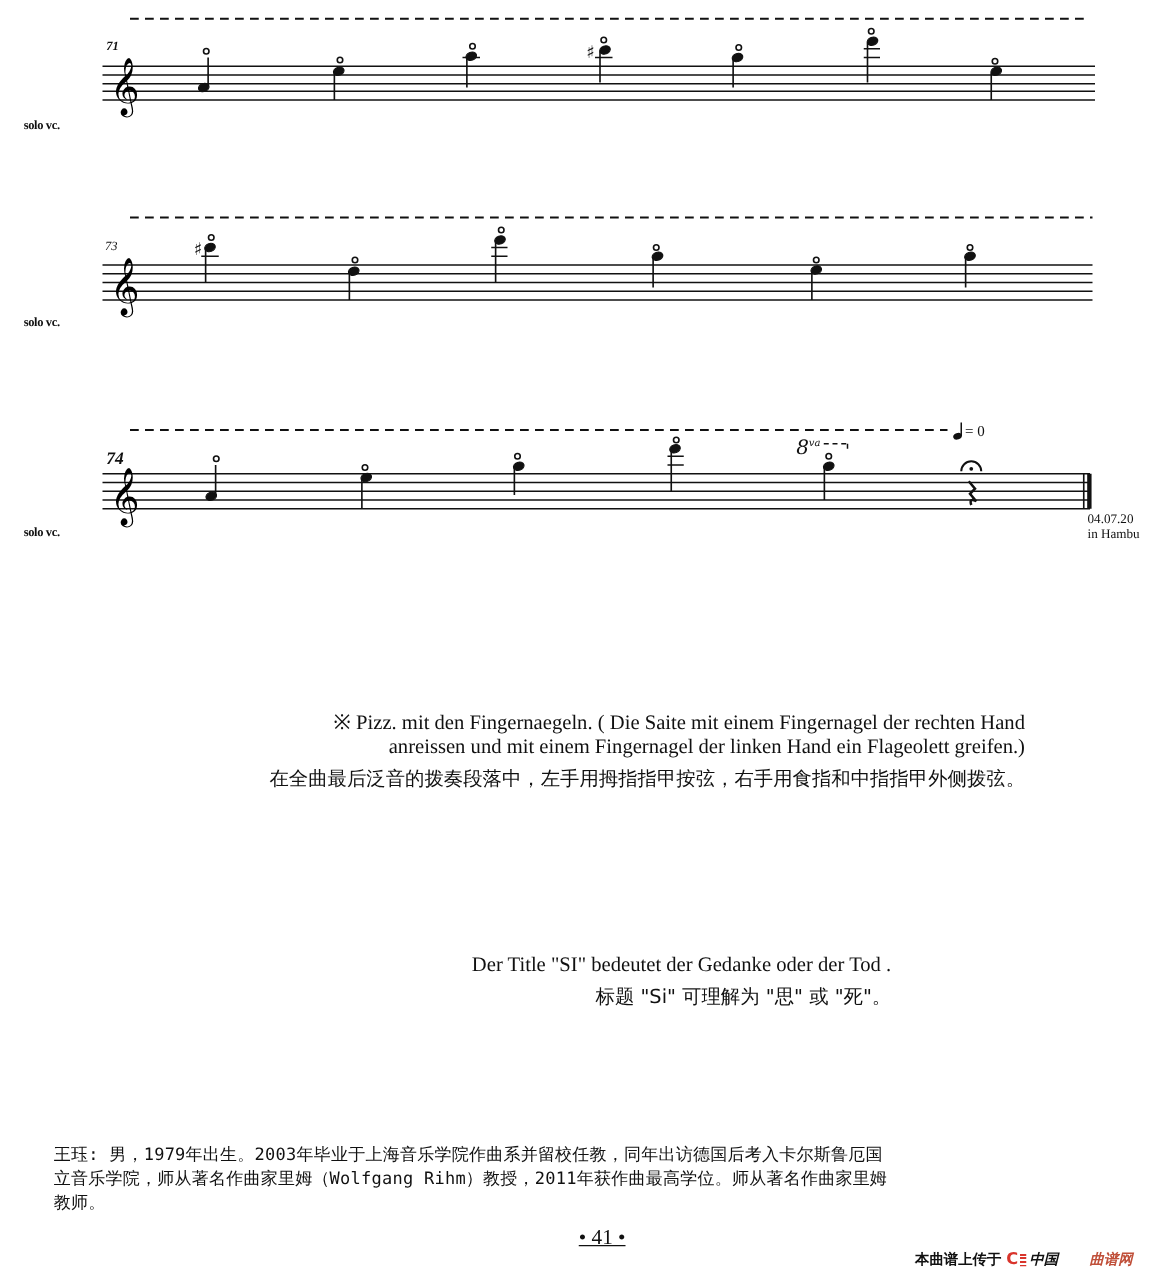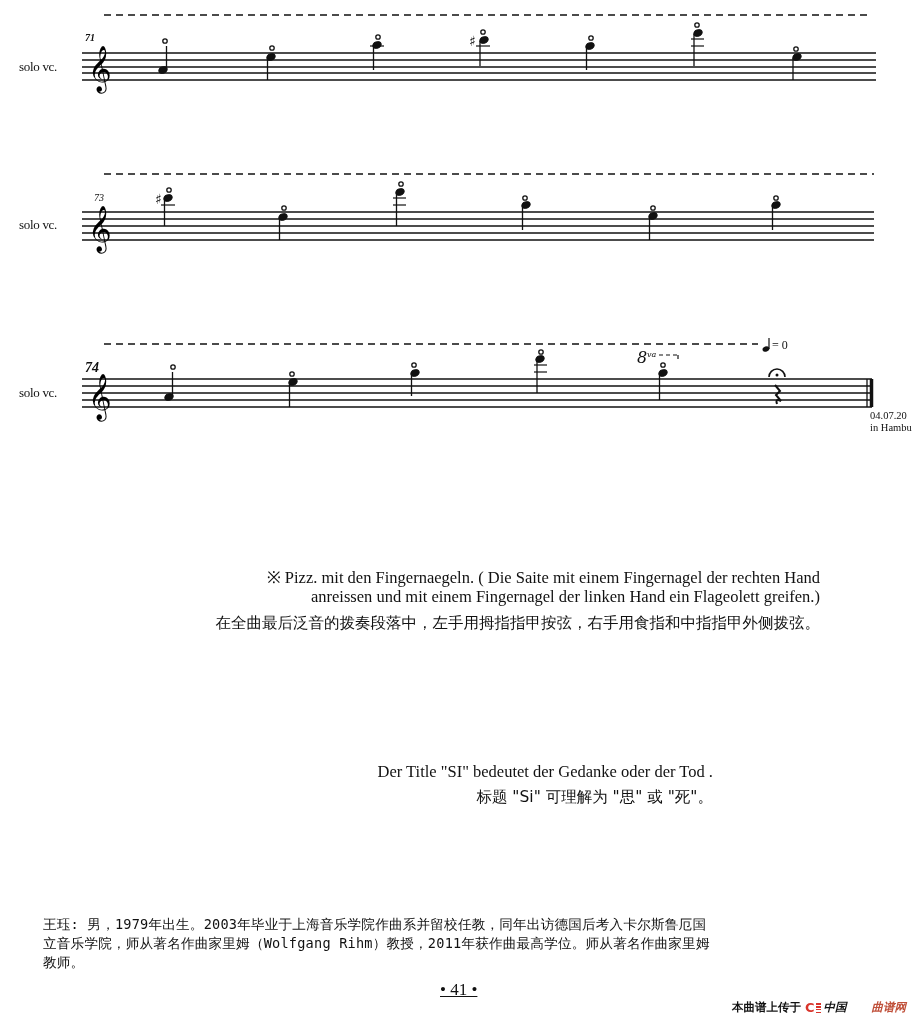--- a/index.html
+++ b/index.html
@@ -1,23 +1,23 @@
 <!DOCTYPE html>
 <html><head>
 <meta charset="utf-8">
 <style>
   html, body { margin:0; padding:0; background:#ffffff; }
   body { width:924px; height:1024px; position:relative; overflow:hidden; font-family:"Liberation Serif", "DejaVu Serif", serif; color:#111; }
   .system { position:absolute; left:0; width:924px; }
   .svgscore { position:absolute; left:0; top:0; }
-  .inst { position:absolute; font-family:"Liberation Serif", serif; font-size:13px; font-weight:normal; letter-spacing:-0.3px; }
+  .inst { position:absolute; font-family:"Liberation Serif", serif; font-size:10px; font-weight:bold; letter-spacing:-0.3px;margin-top:36px; }
   .note-block { position:absolute; font-size:16.5px; line-height:19px;text-align:right; }
   .zh { font-family:"DejaVu Sans", sans-serif; font-size:15.5px;margin-left:32px; }
   .bio { position:absolute; left:43px; top:915px; width:830px; font-family:"DejaVu Sans Mono", monospace; font-size:13.6px; line-height:19px; letter-spacing:0.2px; }
-  .pagenum { position:absolute; left:440px; top:980px; font-size:17px;text-decoration:underline; }
+  .pagenum { position:absolute; left:463px; top:980px; font-size:17px;text-decoration:underline; }
   .watermark { position:absolute; left:732px; top:1000px; font-family:"DejaVu Sans", sans-serif; font-size:11.5px; font-weight:bold; display:flex; align-items:center; gap:4px; }
   .wm-logo { display:inline-flex; align-items:center; gap:1px; }
   .wm-c { color:#d9342b; font-weight:bold; font-size:13px; }
   .wm-bars { display:inline-block; width:5px; height:10px; background:repeating-linear-gradient(#d9342b 0 1.5px, transparent 1.5px 3px); margin-right:2px; }
   .wm-a { color:#111; font-style:italic; }
   .wm-b { color:#c0503a; font-style:italic;padding-left:24px; }
   .date { position:absolute; left:870px; top:410px; font-size:10.5px; font-weight:normal; line-height:12px; white-space:nowrap; }
   .tempo { position:absolute; left:762px; top:337px; font-size:12px; display:flex; align-items:center; }
 </style>
 </head>
@@ -113,21 +113,21 @@
 
       <ellipse cx="653" cy="56" rx="4.3" ry="3.2" transform="rotate(-20 653 56)"></ellipse>
       <line x1="649.5" y1="57" x2="649.5" y2="80" stroke-width="1.3"></line>
       <circle cx="653" cy="48" r="2.2" fill="none" stroke-width="1.3"></circle>
 
       <ellipse cx="776" cy="45" rx="4.3" ry="3.2" transform="rotate(-20 776 45)"></ellipse>
       <line x1="772.5" y1="46" x2="772.5" y2="70" stroke-width="1.3"></line>
       <circle cx="776" cy="38" r="2.2" fill="none" stroke-width="1.3"></circle>
     </g>
   </svg>
-  <span class="note-block" style="left:94px; top:28px; font-size:10px; font-style:italic; font-weight:normal;">73</span>
+  <span class="note-block" style="left:84px; top:28px; font-size:10px; font-style:italic; font-weight:normal;">73</span>
   <span class="inst" style="left:19px; top:57px;">solo vc.</span>
 </div>
 
 <div class="system" style="top:330px; height:130px;">
   <svg class="svgscore" width="924" height="130">
     <line x1="104" y1="14" x2="758" y2="14" stroke="#111" stroke-width="1.6" stroke-dasharray="7,5"></line>
     <g stroke="#111" stroke-width="1.3">
       <line x1="82" y1="49" x2="872" y2="49"></line>
       <line x1="82" y1="56" x2="872" y2="56"></line>
       <line x1="82" y1="63" x2="872" y2="63"></line>

